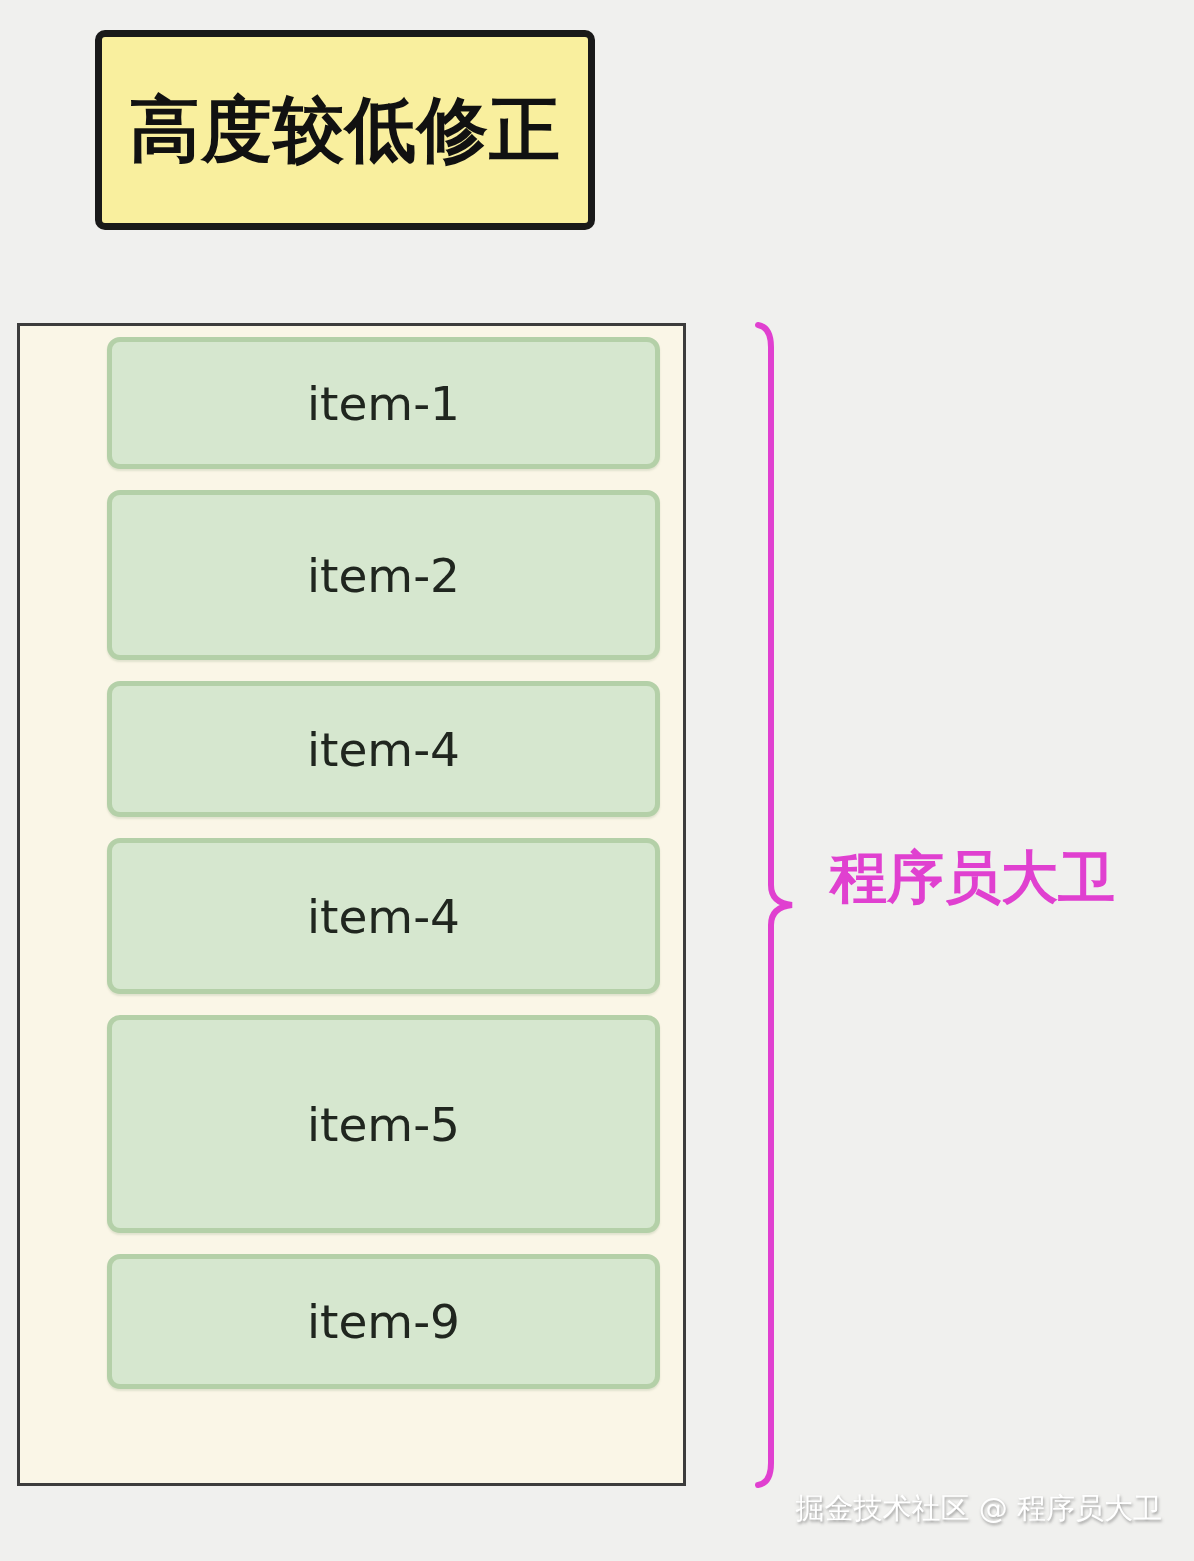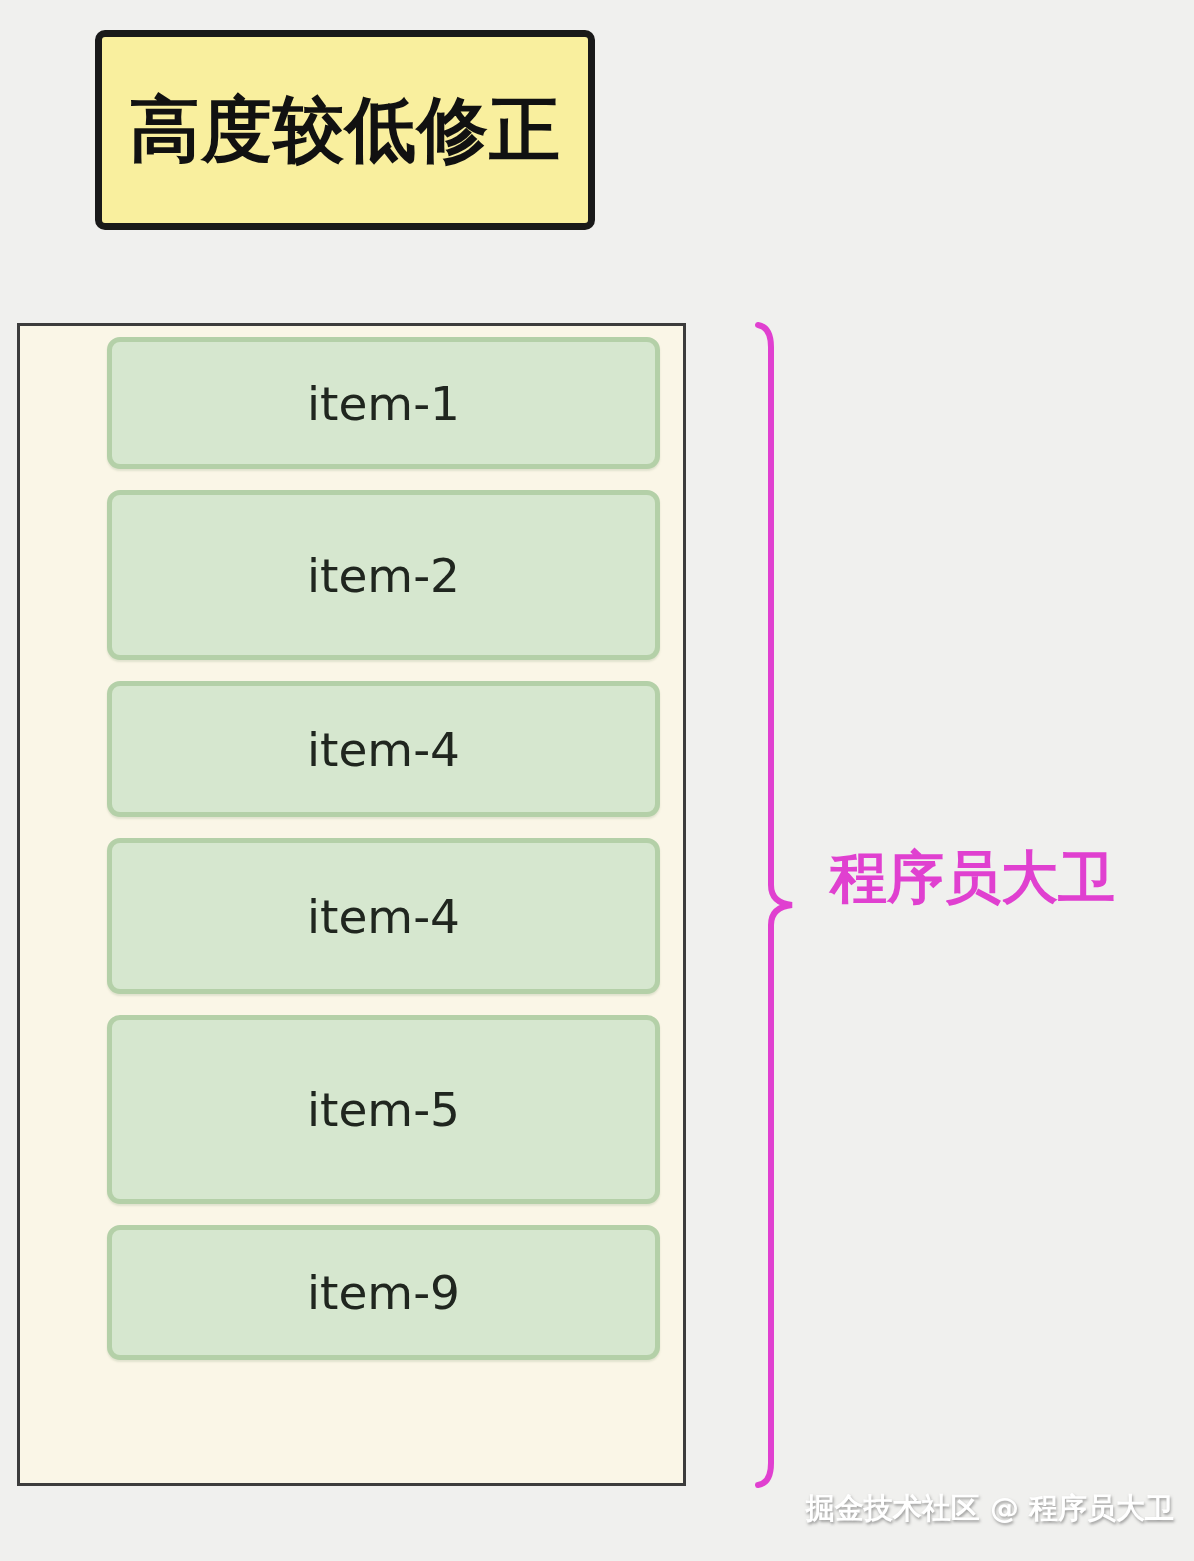--- a/index.html
+++ b/index.html
@@ -70,43 +70,43 @@
     color: var(--accent-pink, #e040d0);
     font-size: 57px;
     font-weight: 800;
     line-height: 86px;
     white-space: nowrap;
   }
 
   
   .watermark {
     position: absolute;
-    right: 20px; top: 1489px;
+    right: 32px; top: 1489px;
     font-size: 29px;
-    font-weight: 700;
+    font-weight: 400;
     color: var(--watermark, #ffffff);
     text-shadow: 1px 2px 3px rgba(85, 85, 85, 0.55);
     white-space: nowrap;
     text-align: center;
   }
 </style>
 </head>
 <body>
 
 <div class="title-badge">
   <span>高度较低修正</span>
 </div>
 
 <div class="viewport">
   <div class="item-list">
       <div class="item" style="height: 132px;">item-1</div>
       <div class="item" style="height: 170px; text-align: right;">item-2</div>
       <div class="item" style="height: 136px;">item-4</div>
       <div class="item" style="height: 156px;">item-4</div>
-      <div class="item" style="height: 189px;">item-5</div>
+      <div class="item" style="height: 218px;">item-5</div>
       <div class="item" style="height: 135px;">item-9</div>
     </div>
 </div>
 
 <svg class="brace" viewBox="0 0 48 1168" fill="none" xmlns="http://www.w3.org/2000/svg">
   <path d="M6,4 Q19,6 19,26 L19,564 Q19,582 40,584 Q19,586 19,604 L19,1142 Q19,1162 6,1164" stroke="currentColor" stroke-width="6" stroke-linecap="round" fill="none"></path>
 </svg>
 
 <div class="annotation">
   <div>程序员大卫</div>

